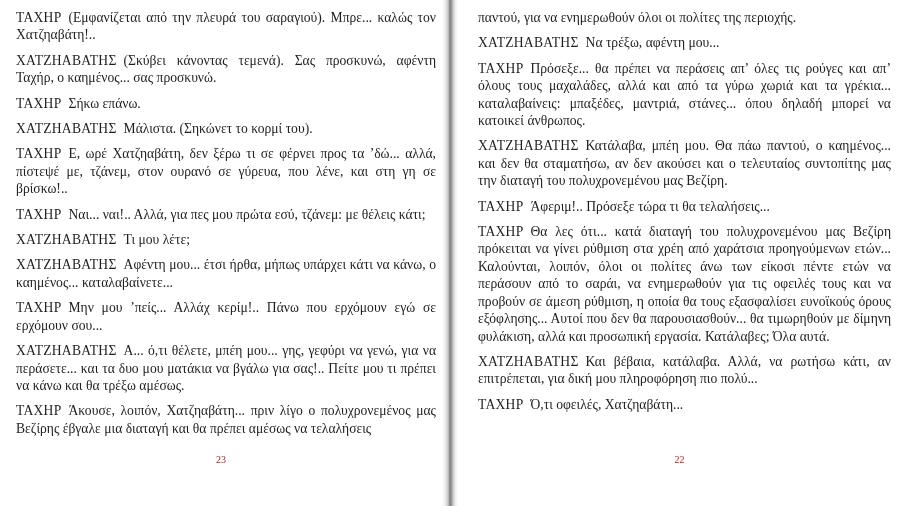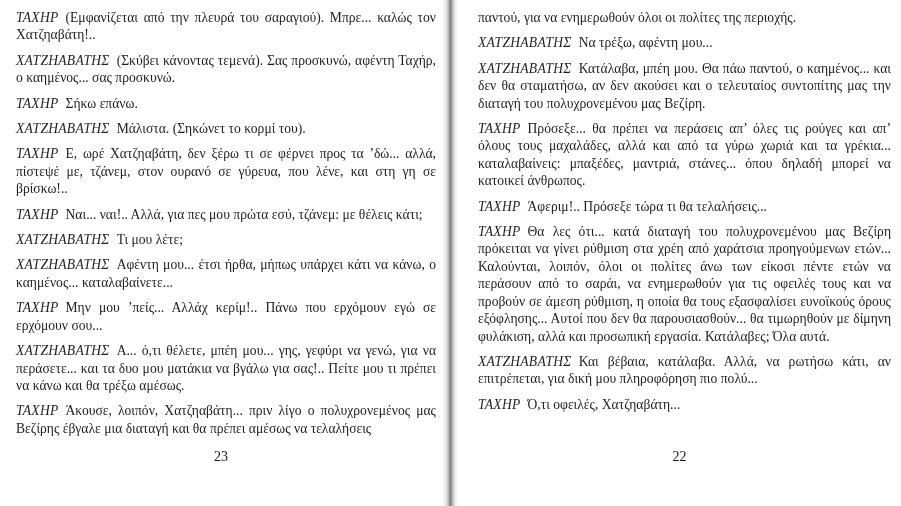--- a/index.html
+++ b/index.html
@@ -44,33 +44,32 @@
   }
   p.para {
     margin: 0 0 8px 0;
     font-size: 13.6px;
     line-height: 17.4px;
     text-align: justify;
   }
   .speaker {
     letter-spacing: 0.25px;
     white-space: nowrap;
-    font-style: italic;
   }
   .speaker:not(:empty) {
     margin-right: 7px;
   }
   .page-number {
     position: absolute;
     left: 0;
     right: 0;
     bottom: 41px;
     text-align: center;
-    font-size: 14px;
-    color: #0f172a;
+    font-size: 10px;
+    color: #b91c1c;
   }
 </style>
 </head>
 <body>
 
 <div class="book">
 
   <div class="page page-left">
     <p class="para"><span class="speaker">ΤΑΧΗΡ</span><span class="dialogue">(Εμφανίζεται από την πλευρά του σαραγιού). Μπρε... καλώς τον Χατζηαβάτη!..</span></p>
     <p class="para"><span class="speaker">ΧΑΤΖΗΑΒΑΤΗΣ</span><span class="dialogue">(Σκύβει κάνοντας τεμενά). Σας προσκυνώ, αφέντη Ταχήρ, ο καημένος... σας προσκυνώ.</span></p>
@@ -84,22 +83,22 @@
     <p class="para"><span class="speaker">ΧΑΤΖΗΑΒΑΤΗΣ</span><span class="dialogue">Α... ό,τι θέλετε, μπέη μου... γης, γεφύρι να γενώ, για να περάσετε... και τα δυο μου ματάκια να βγάλω για σας!.. Πείτε μου τι πρέπει να κάνω και θα τρέξω αμέσως.</span></p>
     <p class="para"><span class="speaker">ΤΑΧΗΡ</span><span class="dialogue">Άκουσε, λοιπόν, Χατζηαβάτη... πριν λίγο ο πολυχρονεμένος μας Βεζίρης έβγαλε μια διαταγή και θα πρέπει αμέσως να τελαλήσεις</span></p>
     <div class="page-number">23</div>
   </div>
 
   <div class="gutter"></div>
 
   <div class="page page-right">
     <p class="para"><span class="speaker"></span><span class="dialogue">παντού, για να ενημερωθούν όλοι οι πολίτες της περιοχής.</span></p>
     <p class="para"><span class="speaker">ΧΑΤΖΗΑΒΑΤΗΣ</span><span class="dialogue">Να τρέξω, αφέντη μου...</span></p>
+    <p class="para"><span class="speaker">ΤΑΧΗΡ</span><span class="dialogue">Πρόσεξε... θα πρέπει να περάσεις απ’ όλες τις ρούγες και απ’ όλους τους μαχαλάδες, αλλά και από τα γύρω χωριά και τα γρέκια... καταλαβαίνεις: μπαξέδες, μαντριά, στάνες... όπου δηλαδή μπορεί να κατοικεί άνθρωπος.</span></p>
     <p class="para"><span class="speaker">ΧΑΤΖΗΑΒΑΤΗΣ</span><span class="dialogue">Κατάλαβα, μπέη μου. Θα πάω παντού, ο καημένος... και δεν θα σταματήσω, αν δεν ακούσει και ο τελευταίος συντοπίτης μας την διαταγή του πολυχρονεμένου μας Βεζίρη.</span></p>
-    <p class="para"><span class="speaker">ΤΑΧΗΡ</span><span class="dialogue">Πρόσεξε... θα πρέπει να περάσεις απ’ όλες τις ρούγες και απ’ όλους τους μαχαλάδες, αλλά και από τα γύρω χωριά και τα γρέκια... καταλαβαίνεις: μπαξέδες, μαντριά, στάνες... όπου δηλαδή μπορεί να κατοικεί άνθρωπος.</span></p>
     <p class="para"><span class="speaker">ΤΑΧΗΡ</span><span class="dialogue">Άφεριμ!.. Πρόσεξε τώρα τι θα τελαλήσεις...</span></p>
     <p class="para"><span class="speaker">ΤΑΧΗΡ</span><span class="dialogue">Θα λες ότι... κατά διαταγή του πολυχρονεμένου μας Βεζίρη πρόκειται να γίνει ρύθμιση στα χρέη από χαράτσια προηγούμενων ετών... Καλούνται, λοιπόν, όλοι οι πολίτες άνω των είκοσι πέντε ετών να περάσουν από το σαράι, να ενημερωθούν για τις οφειλές τους και να προβούν σε άμεση ρύθμιση, η οποία θα τους εξασφαλίσει ευνοϊκούς όρους εξόφλησης... Αυτοί που δεν θα παρουσιασθούν... θα τιμωρηθούν με δίμηνη φυλάκιση, αλλά και προσωπική εργασία. Κατάλαβες; Όλα αυτά.</span></p>
     <p class="para"><span class="speaker">ΧΑΤΖΗΑΒΑΤΗΣ</span><span class="dialogue">Και βέβαια, κατάλαβα. Αλλά, να ρωτήσω κάτι, αν επιτρέπεται, για δική μου πληροφόρηση πιο πολύ...</span></p>
     <p class="para"><span class="speaker">ΤΑΧΗΡ</span><span class="dialogue">Ό,τι οφειλές, Χατζηαβάτη...</span></p>
     <div class="page-number">22</div>
   </div>
 
 </div>
 
 </body></html>

